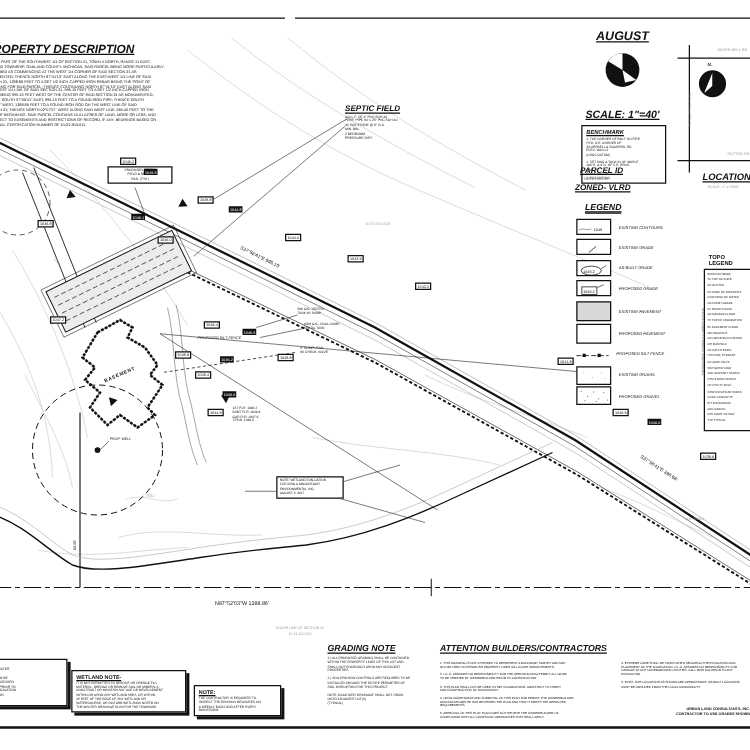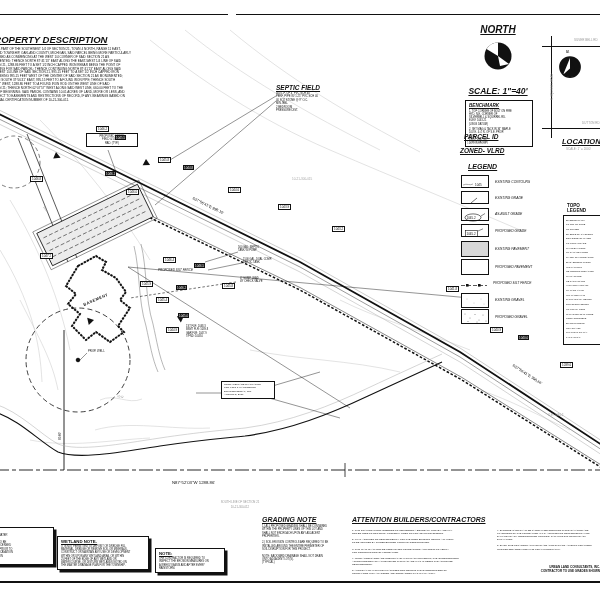--- a/index.html
+++ b/index.html
@@ -143,21 +143,21 @@
 REBAR BEING 995.15 FEET WEST OF THE CENTER OF SAID SECTION 21 AS MONUMENTED;
 THENCE SOUTH 37°56'41" EAST, 995.15 FEET TO A FOUND IRON PIPE; THENCE SOUTH
 87°52'03" WEST, 1288.86 FEET TO A FOUND IRON ROD ON THE WEST LINE OF SAID
 SECTION 21; THENCE NORTH 02°07'57" WEST ALONG SAID WEST LINE, 660.00 FEET TO THE
 POINT OF BEGINNING. SAID PARCEL CONTAINS 10.01 ACRES OF LAND, MORE OR LESS, AND
 IS SUBJECT TO EASEMENTS AND RESTRICTIONS OF RECORD, IF ANY. BEARINGS BASED ON
 A NOMINAL CERTIFICATION NUMBER OF 10-21-300-011.</div>
   </div>
 
   <div class="abs" style="left:455px;top:24px;width:86px;text-align:center;">
-    <div class="htitle" style="font-size:10px;">NORTH</div>
+    <div class="htitle" style="font-size:10px;">AUGUST</div>
   </div>
   <svg class="abs" width="32" height="32" viewBox="0 0 32 32" style="left:482px;top:40px;">
     <circle cx="16" cy="16" r="13.5" fill="#111"></circle>
     <path d="M16,16 L16,2.5 A13.5,13.5 0 0 0 4.5,9 Z" fill="#fff"></path>
     <path d="M16,16 L27,24 L18,26 Z" fill="#fff"></path>
   </svg>
   <div class="abs htitle" style="left:450px;top:86px;width:96px;text-align:center;font-size:8.5px;">SCALE: 1"=40'</div>
 
   <div class="abs" style="left:465px;top:100px;width:60px;border:1.2px solid #111;padding:2px 3px;background:#fff;">
     <div class="htitle" style="font-size:4.6px;">BENCHMARK</div>

